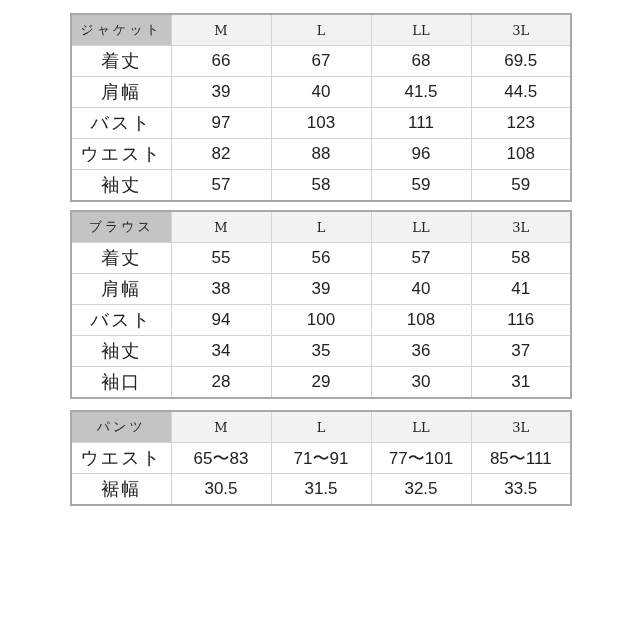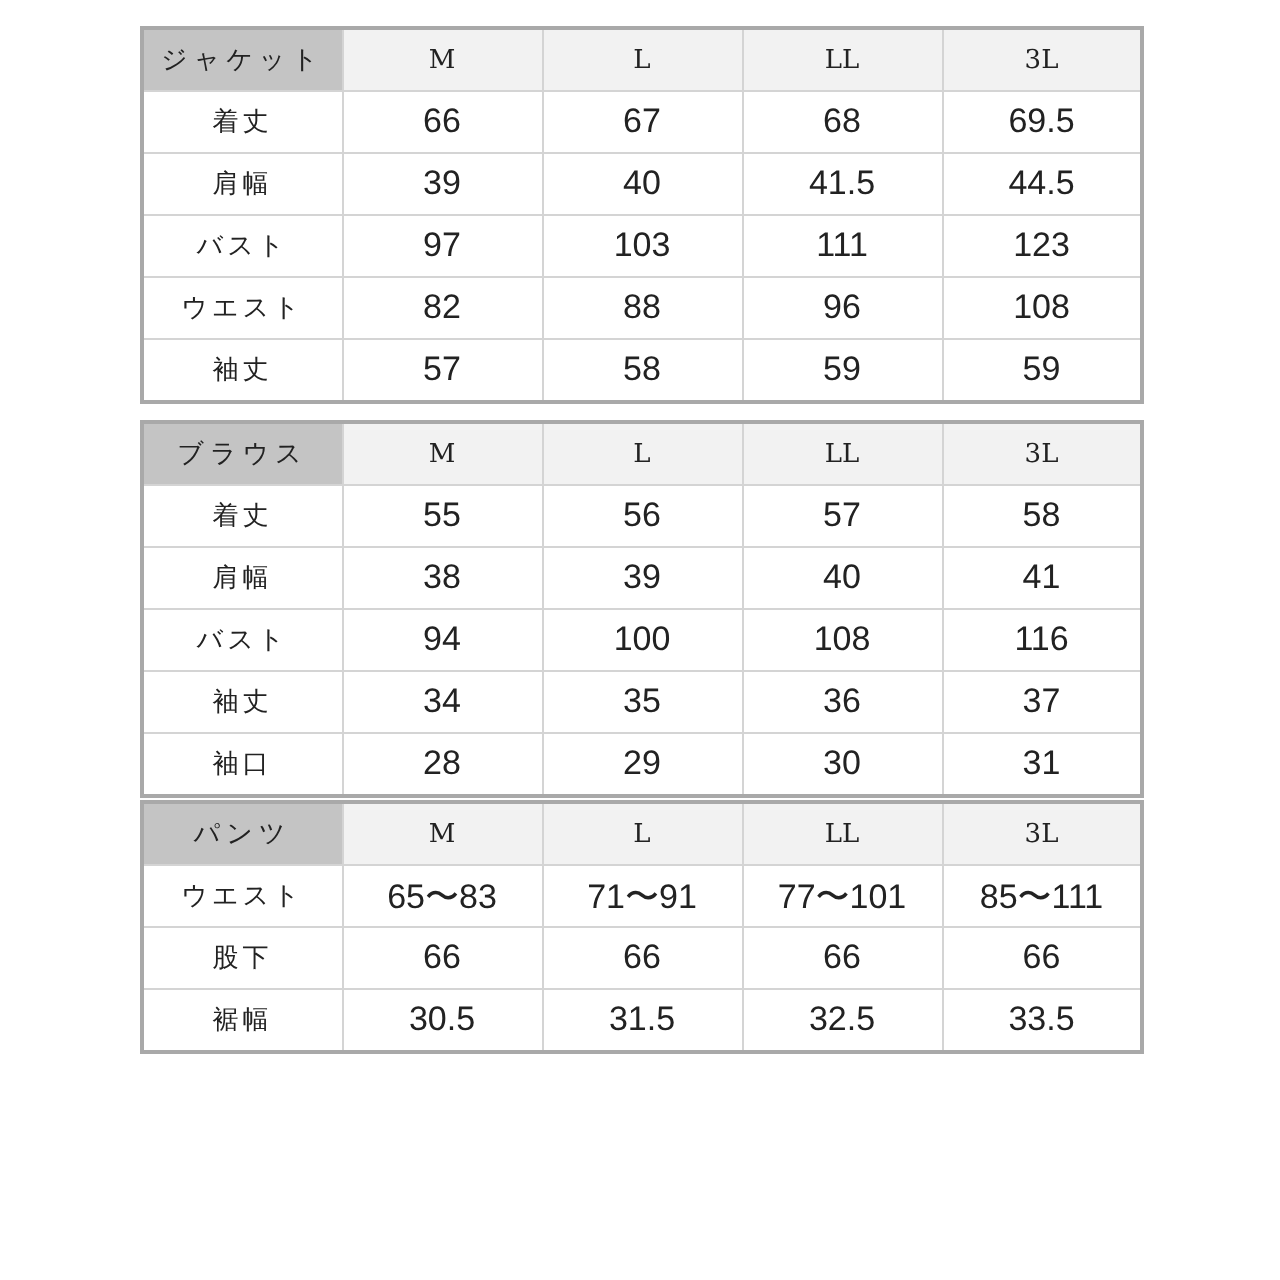--- a/index.html
+++ b/index.html
@@ -29,30 +29,30 @@
     background: #f2f2f2;
     height: 30px;
     margin-top: 16px;
   }
   .size-table th.corner {
     background: #c4c4c4;
     letter-spacing: 3px;
   }
   .size-table td.label {
     font-family: "DejaVu Serif", "Liberation Serif", serif;
-    font-size: 13px;
+    font-size: 18px;
     letter-spacing: 2px;
   }
   .size-table td.val {
     font-family: "Liberation Sans", "DejaVu Sans", sans-serif;
     font-size: 17px;
   }
   #t-jacket { top: 13px; }
   #t-blouse { top: 210px; }
-  #t-pants { top: 400px; padding-left: 40px; }
+  #t-pants { top: 410px; padding-left: 40px; }
 </style>
 </head>
 <body>
 
 <table class="size-table" id="t-jacket">
   <colgroup>
       <col class="c-label">
       <col class="c-size">
       <col class="c-size">
       <col class="c-size">
@@ -175,27 +175,20 @@
     <th>3L</th>
   </tr>
   <tr>
     <td class="label">ウエスト</td>
     <td class="val">65〜83</td>
     <td class="val">71〜91</td>
     <td class="val">77〜101</td>
     <td class="val">85〜111</td>
   </tr>
   <tr>
-    <td class="label">股下</td>
-    <td class="val">66</td>
-    <td class="val">66</td>
-    <td class="val">66</td>
-    <td class="val">66</td>
-  </tr>
-  <tr>
     <td class="label">裾幅</td>
     <td class="val">30.5</td>
     <td class="val">31.5</td>
     <td class="val">32.5</td>
     <td class="val">33.5</td>
   </tr>
 </tbody>
   </table>
 
 </body></html>

